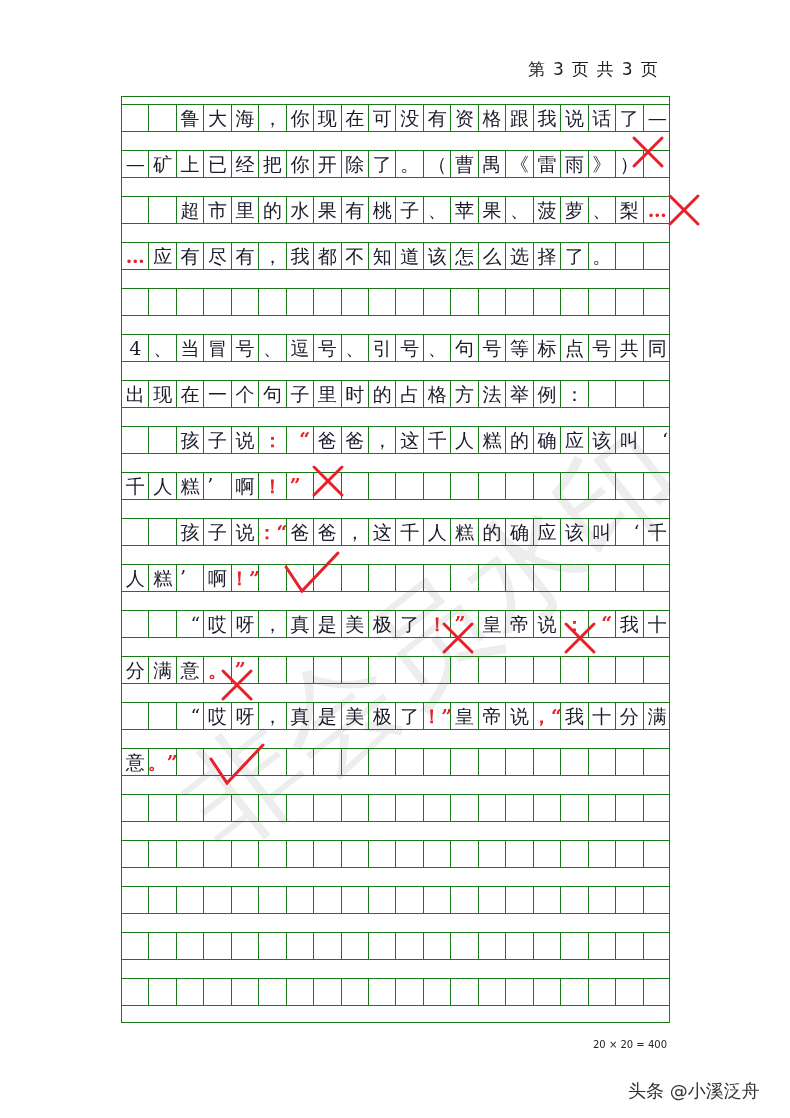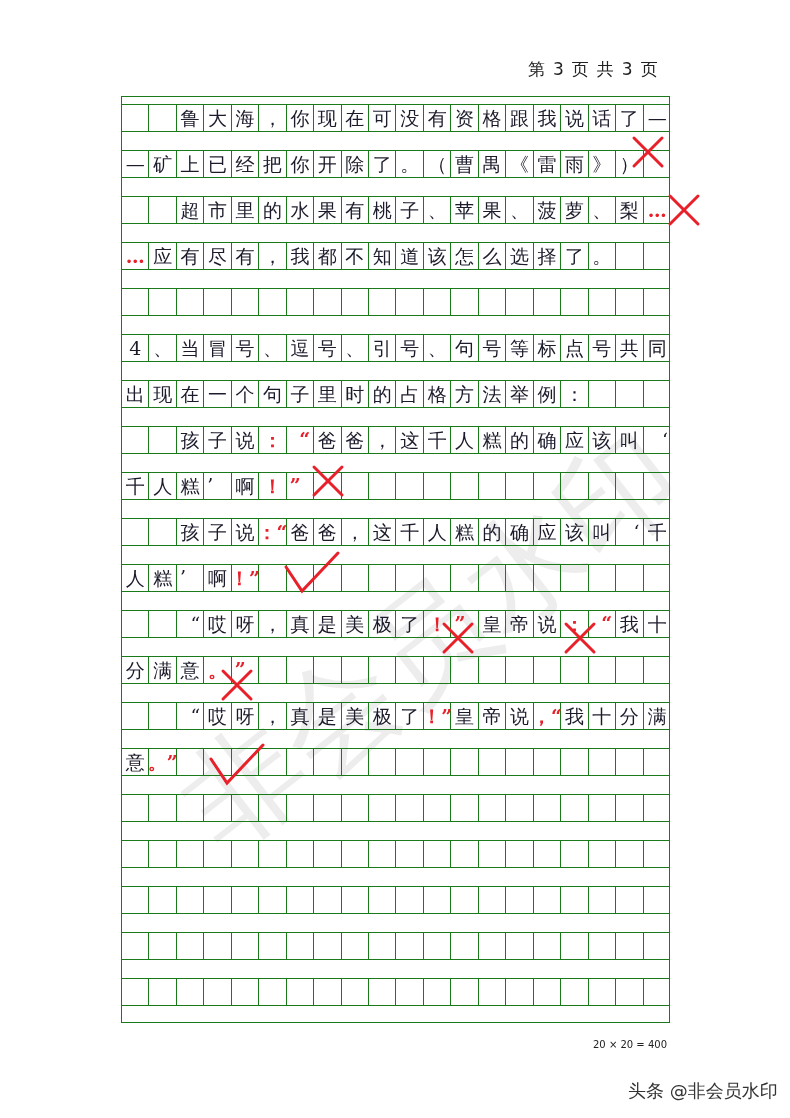--- a/index.html
+++ b/index.html
@@ -507,13 +507,13 @@
     <g stroke="#e8202a" stroke-width="3" fill="none" stroke-linecap="round">
       <line x1="223" y1="671" x2="251" y2="699"></line>
       <line x1="251" y1="671" x2="223" y2="699"></line>
     </g>
     <g stroke="#e8202a" stroke-width="3" fill="none" stroke-linecap="round">
       <polyline points="211,759 227,783 263,745"></polyline>
     </g>
   </svg>
 
 <div class="footer-count">20 × 20 = 400</div>
-<div class="footer-credit">头条 @非会员水印</div>
+<div class="footer-credit">头条 @小溪泛舟</div>
 
 </body></html>

